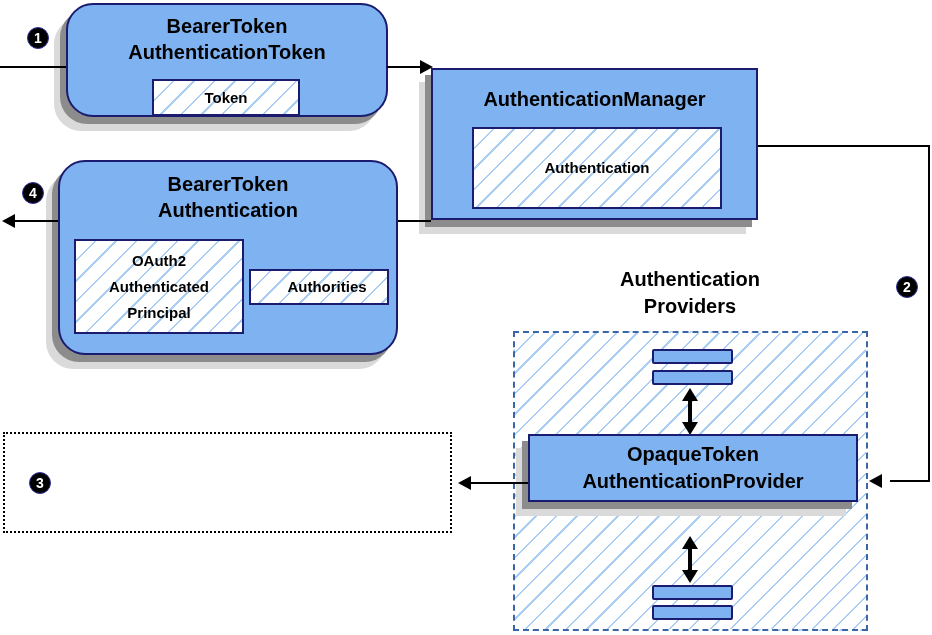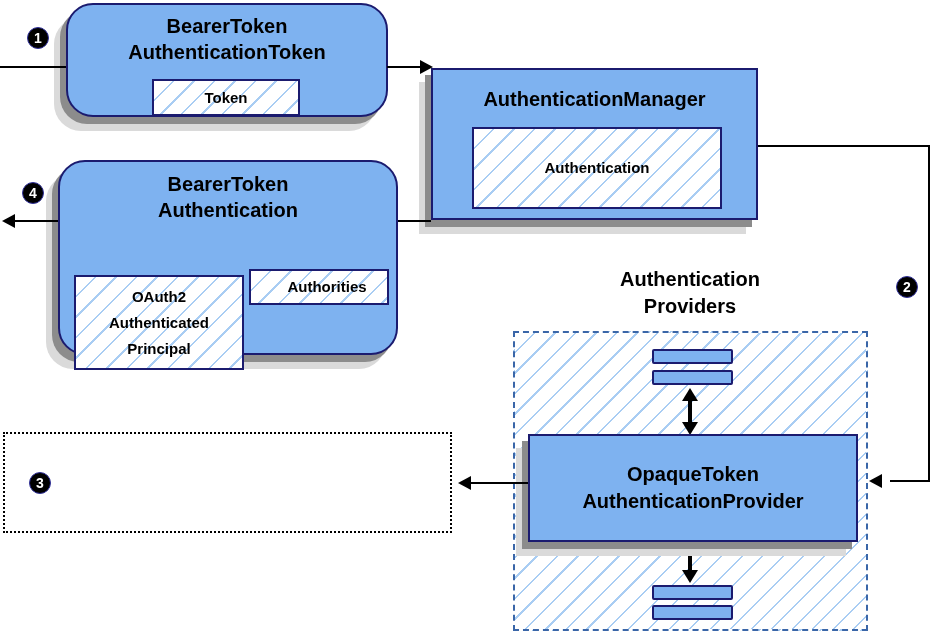--- a/index.html
+++ b/index.html
@@ -75,38 +75,38 @@
     <span class="head-up"></span>
     <span class="shaft"></span>
     <span class="head-down"></span>
   </div>
   <div class="dblarrow" style="left:680px;top:536px;">
     <span class="head-up"></span>
     <span class="shaft"></span>
     <span class="head-down"></span>
   </div>
 
-  <div class="node centerbox" style="left:528px;top:434px;width:330px;height:108px;font-size:20px;line-height:27px;white-space:pre-line;"><span>OpaqueToken
+  <div class="node centerbox" style="left:528px;top:434px;width:330px;height:68px;font-size:20px;line-height:27px;white-space:pre-line;"><span>OpaqueToken
 AuthenticationProvider</span></div>
 
   <div class="node rounded" style="left:66px;top:3px;width:322px;height:114px;">
     <div class="node-title" style="top:8px;">BearerToken
 AuthenticationToken</div>
     <div class="hatchbox hatch" style="left:84px;top:74px;width:148px;height:37px;"><span>Token</span></div>
   </div>
 
   <div class="node" style="left:431px;top:68px;width:327px;height:152px;">
     <div class="node-title" style="top:16px;text-align:center;">AuthenticationManager</div>
     <div class="hatchbox hatch" style="left:39px;top:57px;width:250px;height:82px;"><span>Authentication</span></div>
   </div>
 
   <div class="node rounded" style="left:58px;top:160px;width:340px;height:195px;">
     <div class="node-title" style="top:9px;">BearerToken
 Authentication</div>
-    <div class="hatchbox hatch" style="left:14px;top:77px;width:170px;height:95px;margin-top:36px;"><span>OAuth2
+    <div class="hatchbox hatch" style="left:14px;top:77px;width:170px;height:95px;"><span>OAuth2
 Authenticated
 Principal</span></div>
     <div class="hatchbox hatch" style="left:189px;top:107px;width:140px;height:36px;padding-left:16px;"><span>Authorities</span></div>
   </div>
 
   <div class="dotted-container" style="left:3px;top:432px;width:449px;height:101px;"></div>
 
   <div class="hline" style="left:0;top:66px;width:66px;"></div>
 
   <div class="hline" style="left:387px;top:66px;width:34px;"></div>

